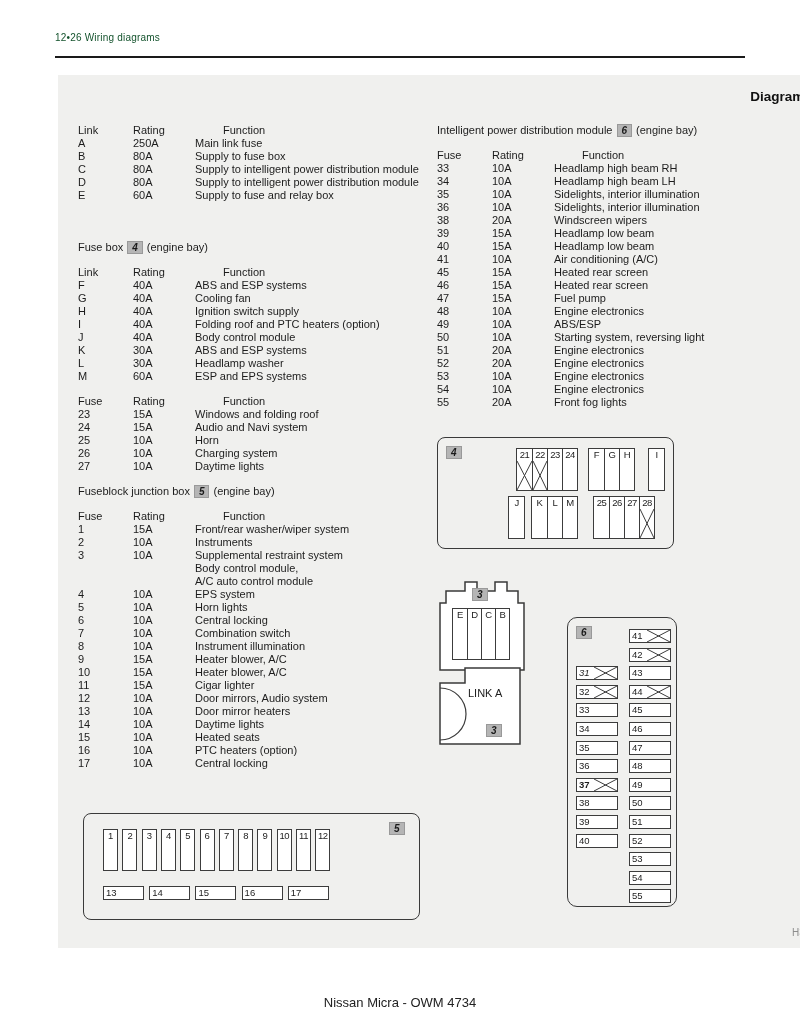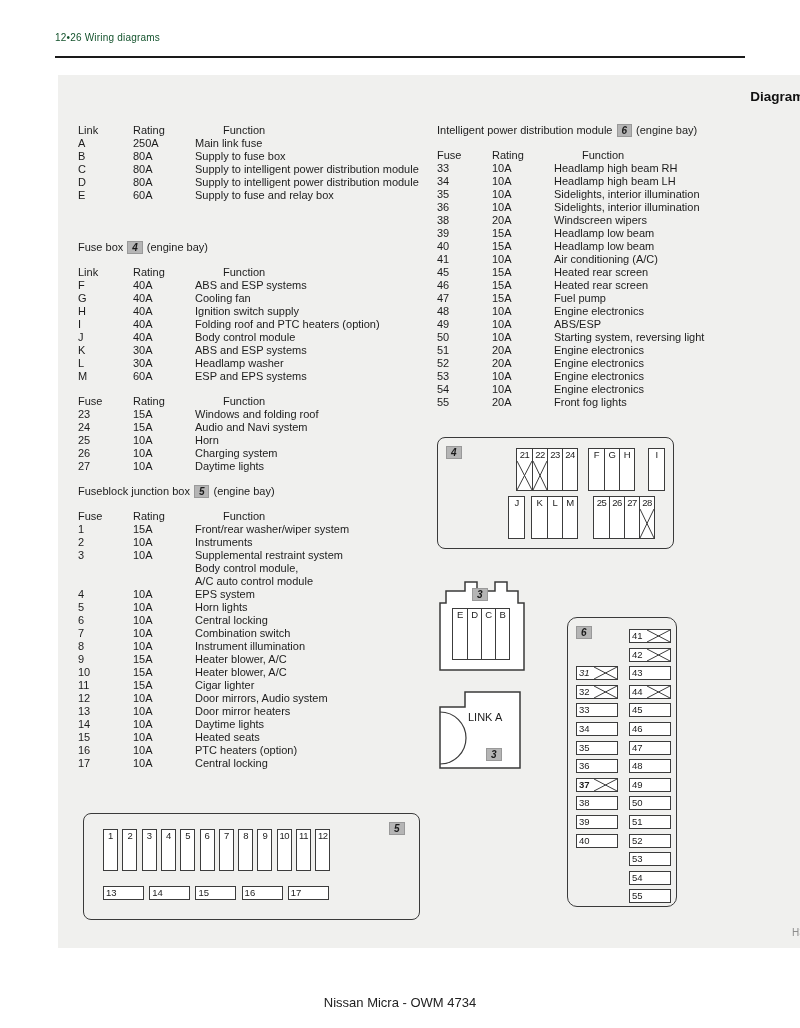--- a/index.html
+++ b/index.html
@@ -463,21 +463,21 @@
         </div>
         <div class="vcell">
           <div class="lbl">C</div>
         </div>
         <div class="vcell">
           <div class="lbl">B</div>
         </div>
       </div>
   </div>
 
-  <div class="comp" id="d-linka" style="left:379px;top:616px;width:85px;height:80px">
+  <div class="comp" id="d-linka" style="left:379px;top:592px;width:85px;height:80px">
     <svg width="85" height="80" viewBox="0 0 85 80">
       <path class="outline" d="M28,1 H83 V77 H3 V16 H28 Z"></path>
       <path class="thin" d="M3,21 A26,26 0 0 1 3,73"></path>
     </svg>
     <div class="linktext" style="left:31px;top:20px">LINK A</div>
     <div class="dbadge" style="left:49px;top:57px">3</div>
   </div>
 
   <div class="dbox" id="d-module6" style="left:509px;top:542px;width:110px;height:290px;border-radius:10px">
     <div class="dbadge" style="left:8px;top:8px">6</div>

